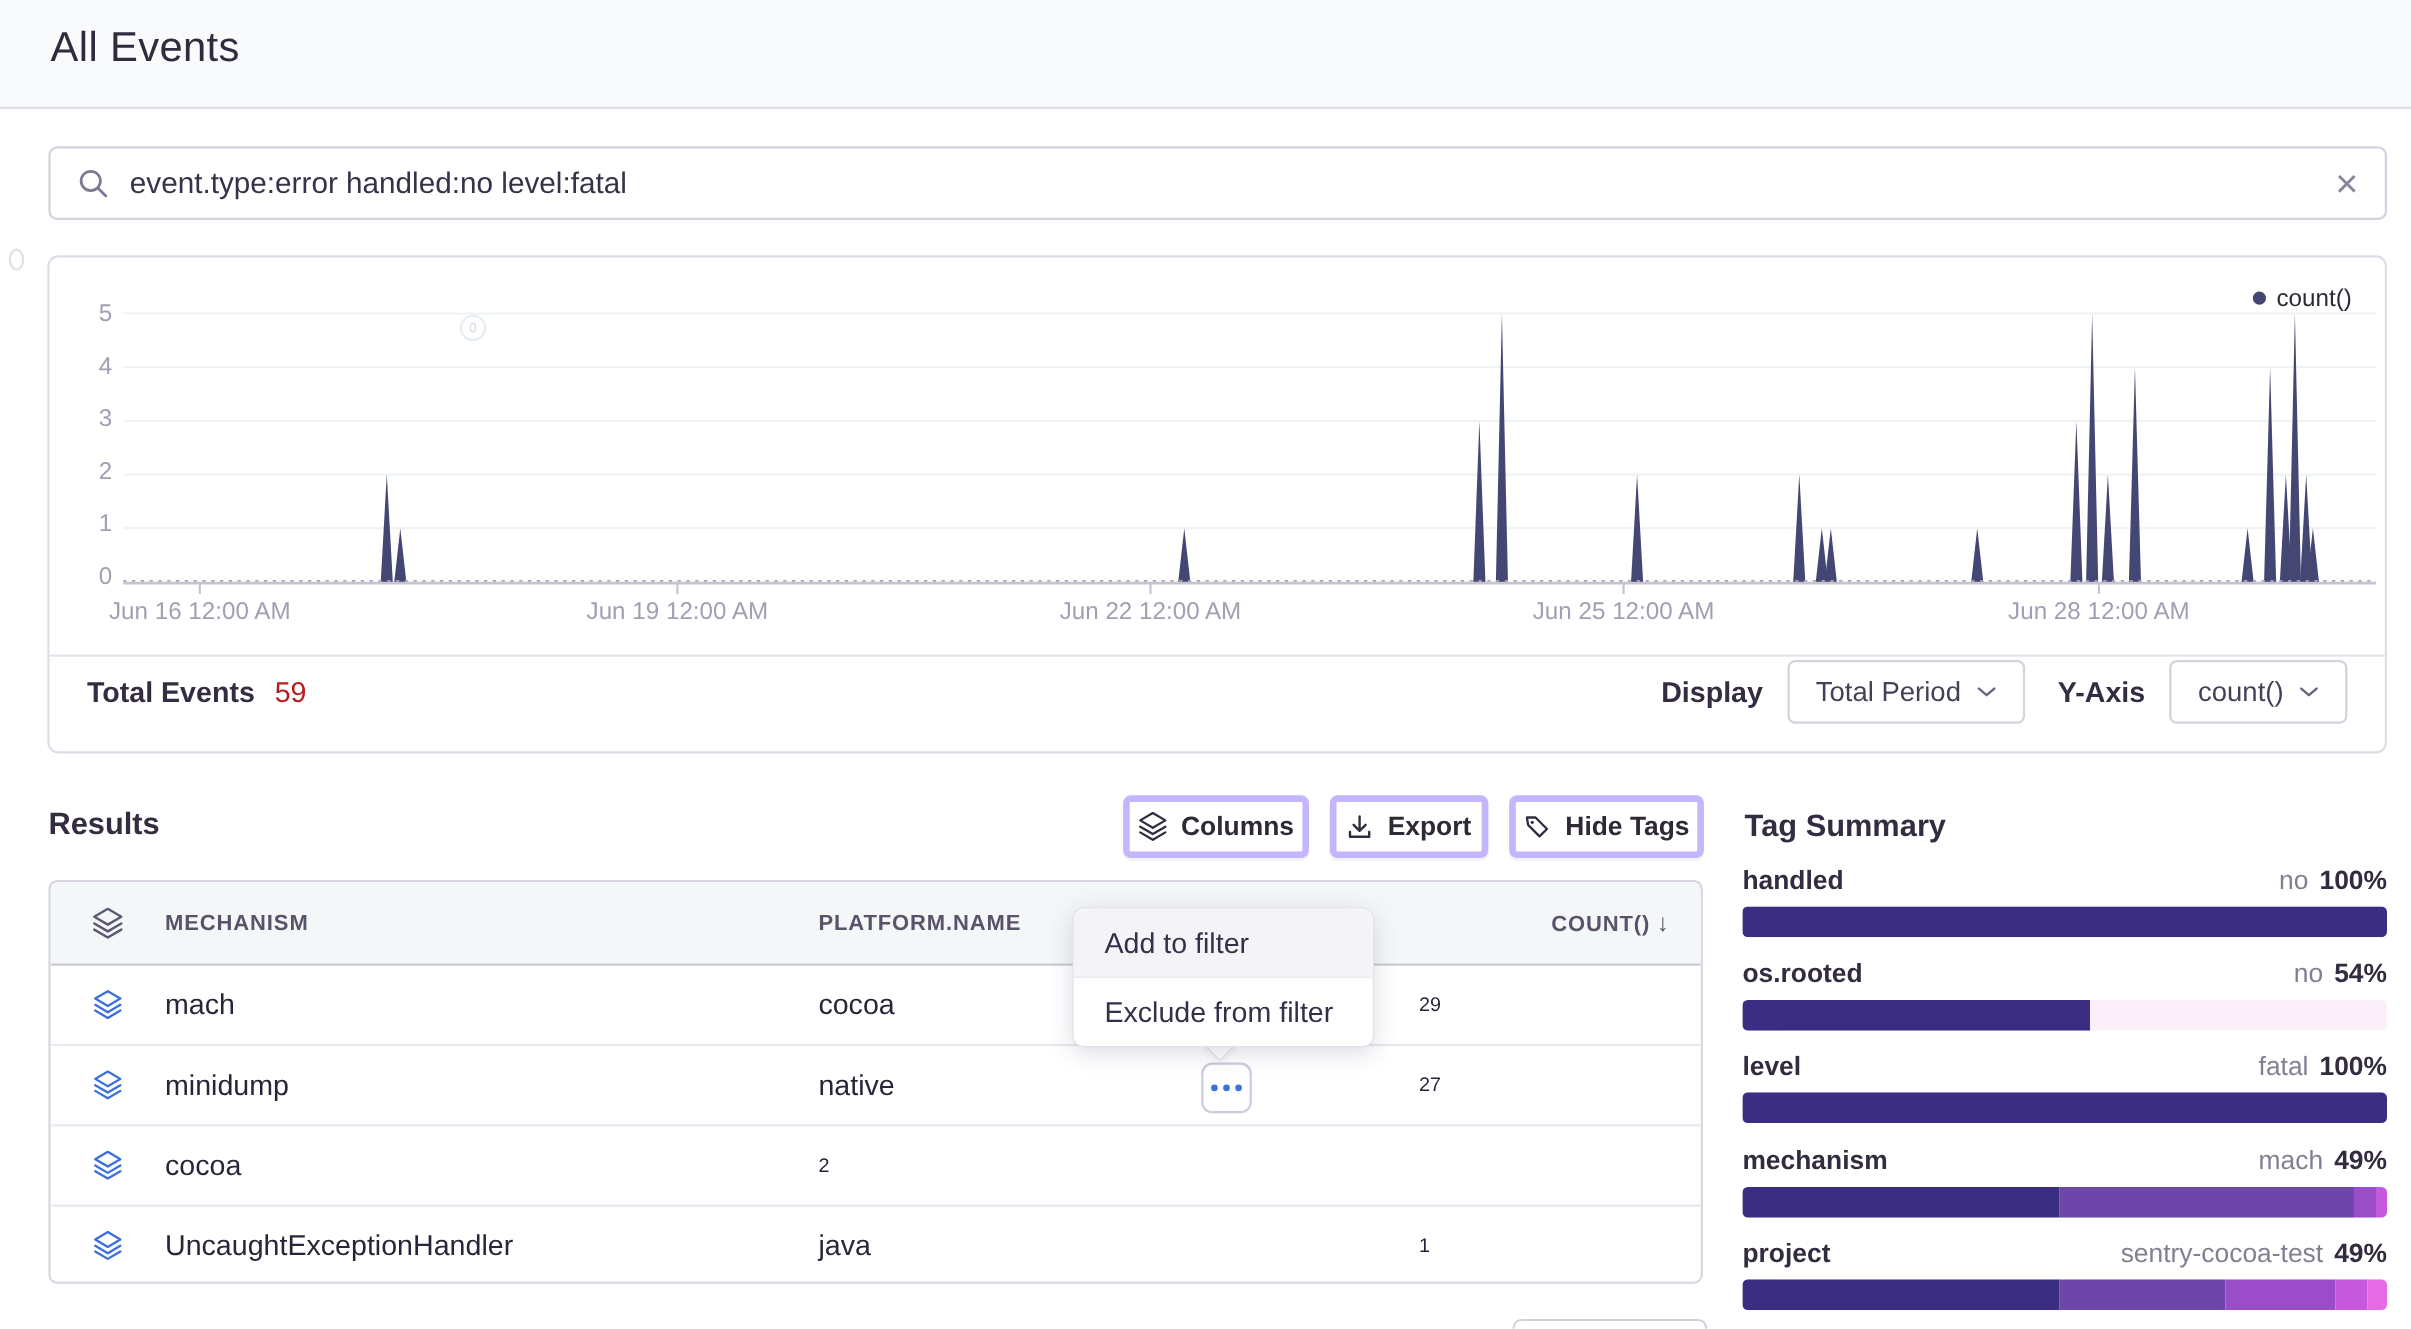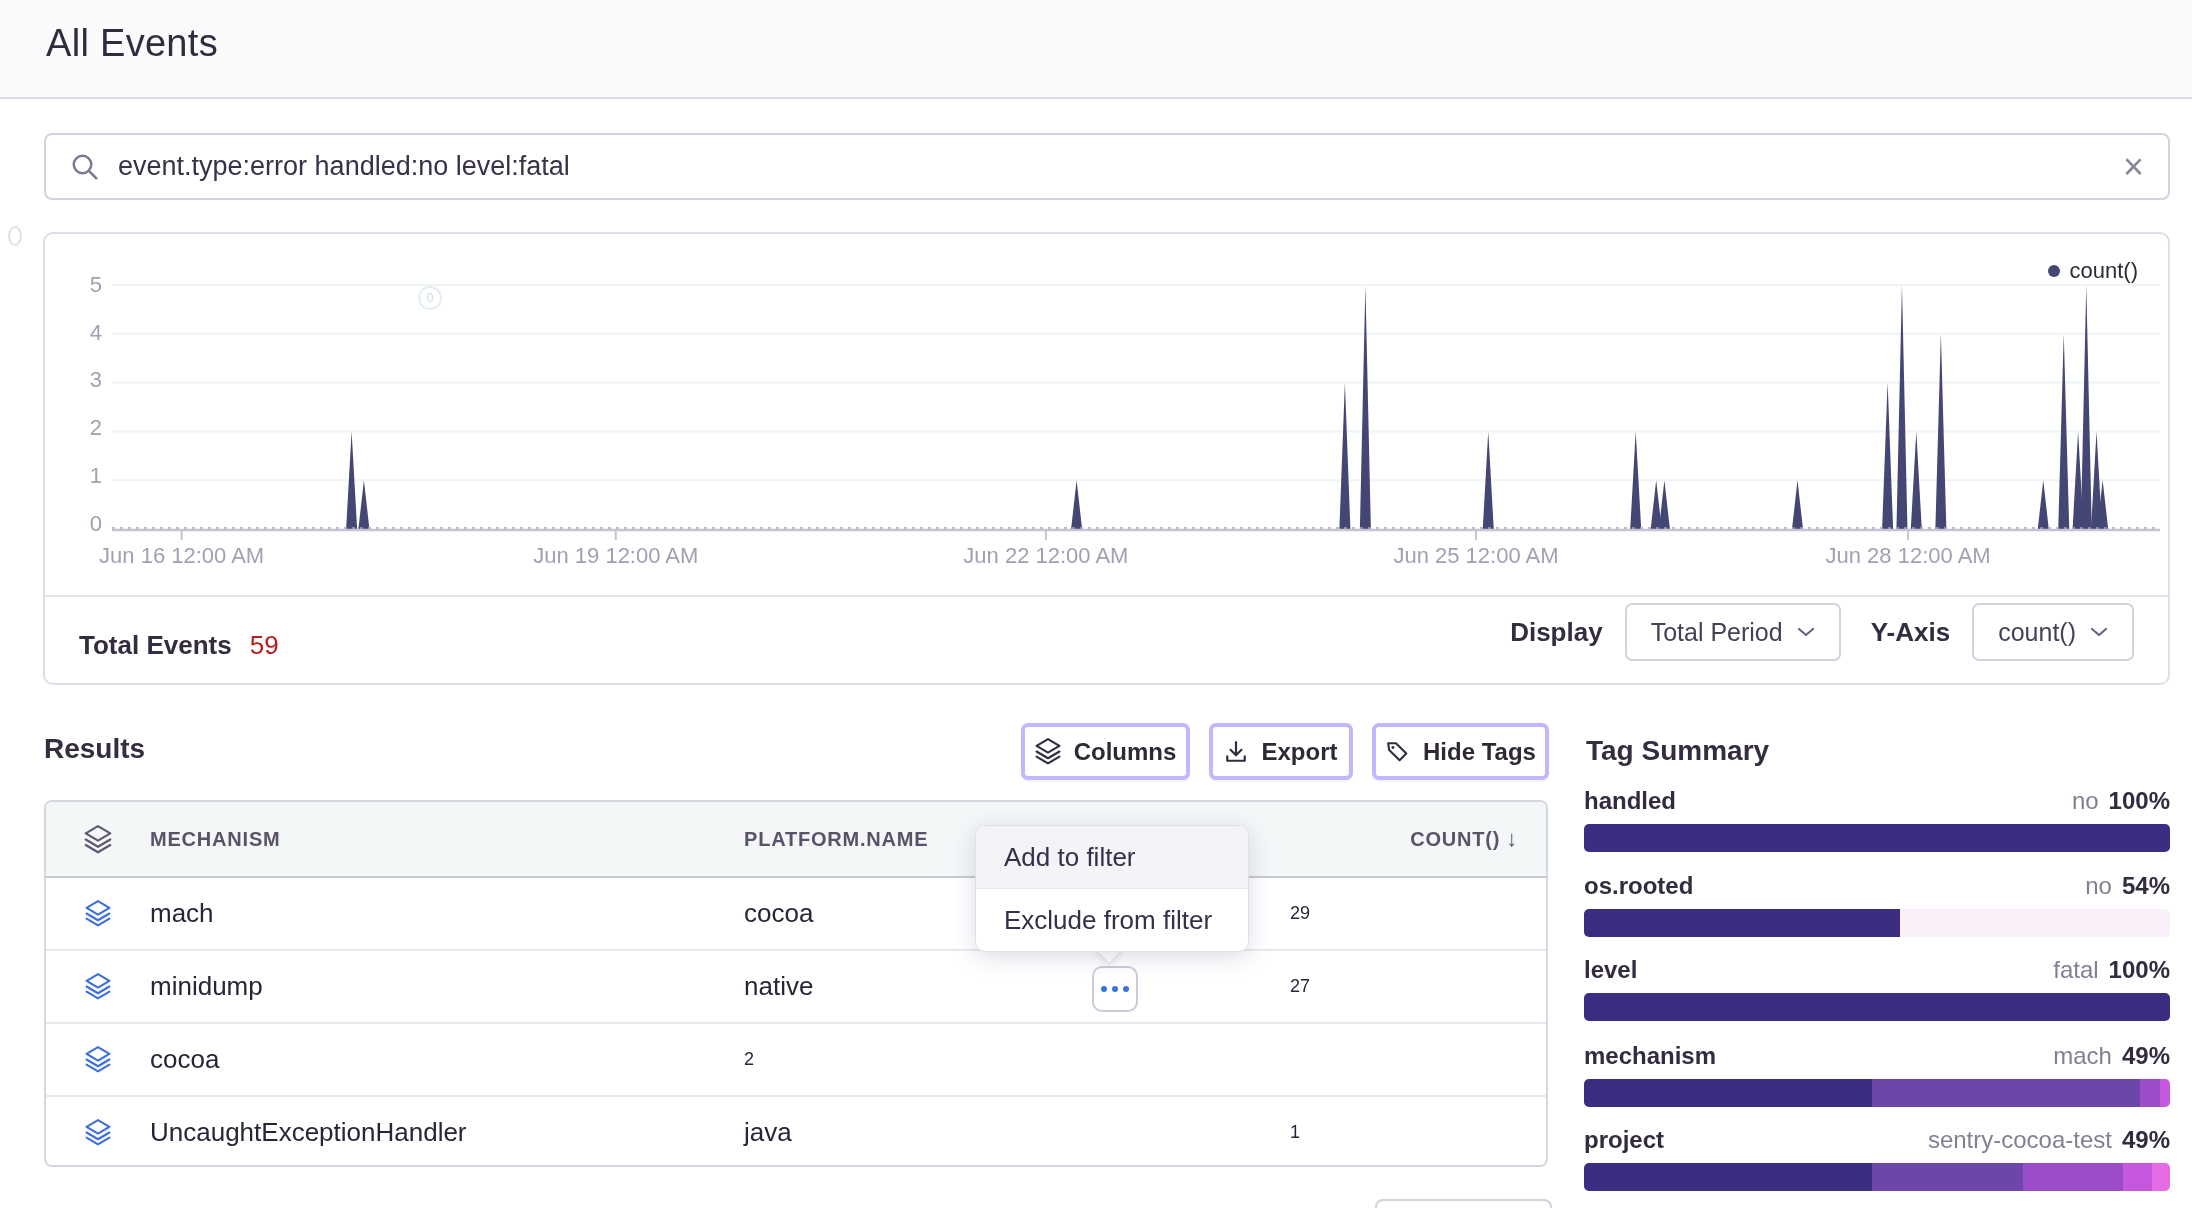--- a/index.html
+++ b/index.html
@@ -25,32 +25,32 @@
   .chart-card{left:43px;top:232px;width:2127px;height:453px;background:#fff;border:2px solid #e0dce8;
               border-radius:10px;box-sizing:border-box;}
   .legend{right:30px;top:24px;display:flex;align-items:center;gap:10px;}
   .legend-dot{width:12px;height:12px;border-radius:50%;background:#444674;}
   .legend-label{font-size:22px;color:#2f2936;}
   .y-label{width:40px;text-align:right;font-size:22px;color:#a49eb2;line-height:28px;}
   .x-label{font-size:22px;color:#a49eb2;transform:translateX(-50%);white-space:nowrap;}
   .ghost-marker{left:408px;top:282px;width:20px;height:20px;border:2px solid #e4edf5;border-radius:50%;
                 font-size:12px;color:#ccd9e6;display:flex;align-items:center;justify-content:center;}
   .chart-divider{left:0;top:361px;width:2123px;height:0;border-top:2px solid #e6e3ec;}
-  .chart-footer{left:0;top:363px;width:2123px;height:64px;display:flex;align-items:flex-end;}
+  .chart-footer{left:0;top:363px;width:2123px;height:64px;display:flex;align-items:center;}
   .total-label{font-weight:bold;font-size:26px;color:#342c40;margin-left:34px;}
   .total-value{font-size:26px;color:#b91c1c;margin-left:18px;}
   .footer-right{margin-left:auto;display:flex;align-items:center;margin-right:34px;gap:22px;}
   .drop-label{font-weight:bold;font-size:26px;color:#342c40;}
   .dropdown{height:58px;background:#fff;border:2px solid #d6d1de;border-radius:7px;box-sizing:border-box;
             display:flex;align-items:center;justify-content:center;gap:14px;padding:0 24px;cursor:pointer;}
   .dropdown span{font-size:25px;color:#473f57;}
 
   
   .results-heading{left:44px;top:733px;font-size:28px;font-weight:bold;color:#342c40;}
-  .btn{position:absolute;top:723px;height:57px;background:#fff;border:4px solid #c4b5fd;border-radius:7px;
+  .btn{position:absolute;top:723px;height:57px;background:#fff;border:6px solid #c4b5fd;border-radius:7px;
        box-sizing:border-box;display:flex;align-items:center;justify-content:center;gap:13px;cursor:pointer;
        box-shadow:0 2px 1px rgba(45,36,89,0.05);}
   .btn span{font-size:24px;font-weight:bold;color:#2f2936;}
 
   
   .table{left:44px;top:800px;width:1504px;height:367px;border:2px solid #d8d4e0;border-radius:8px;
          box-sizing:border-box;background:#fff;overflow:hidden;}
   .t-head{display:grid;grid-template-columns:104px 594px 546px 1fr;height:74px;background:#f4f7f8;
           border-bottom:2px solid #c6c9d1;align-items:center;}
   .t-row{display:grid;grid-template-columns:104px 594px 546px 1fr;height:71px;align-items:center;

